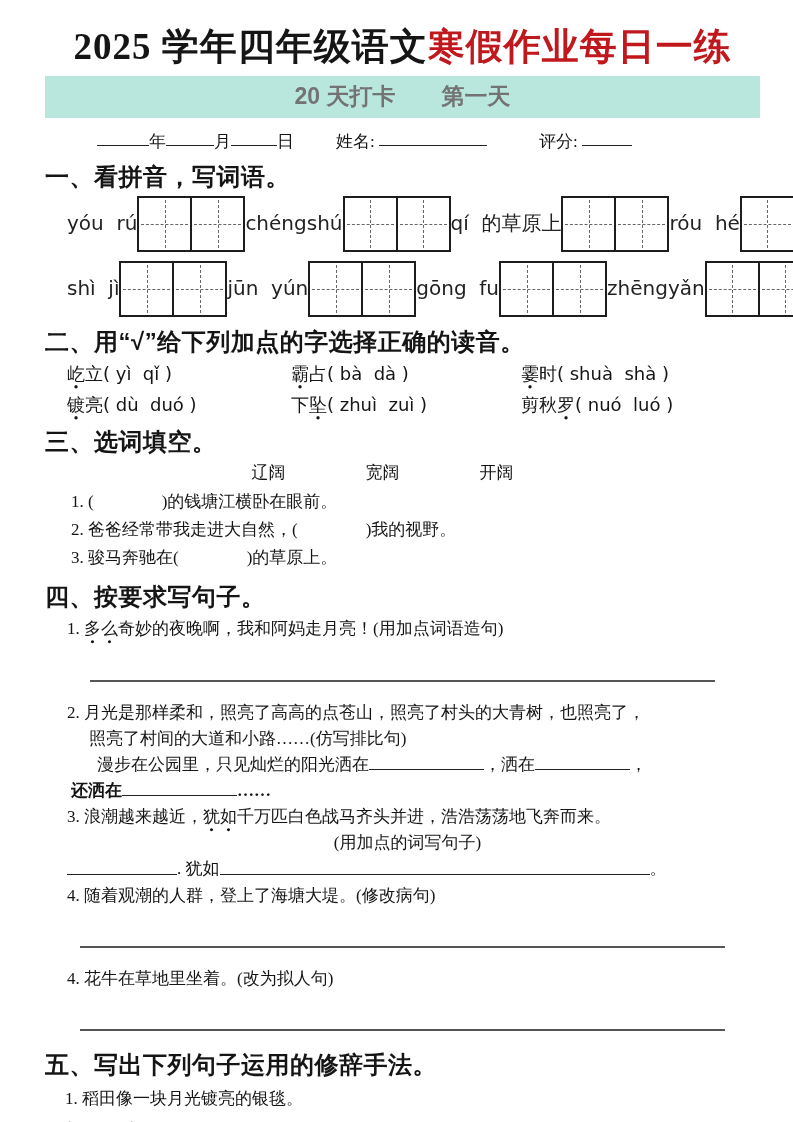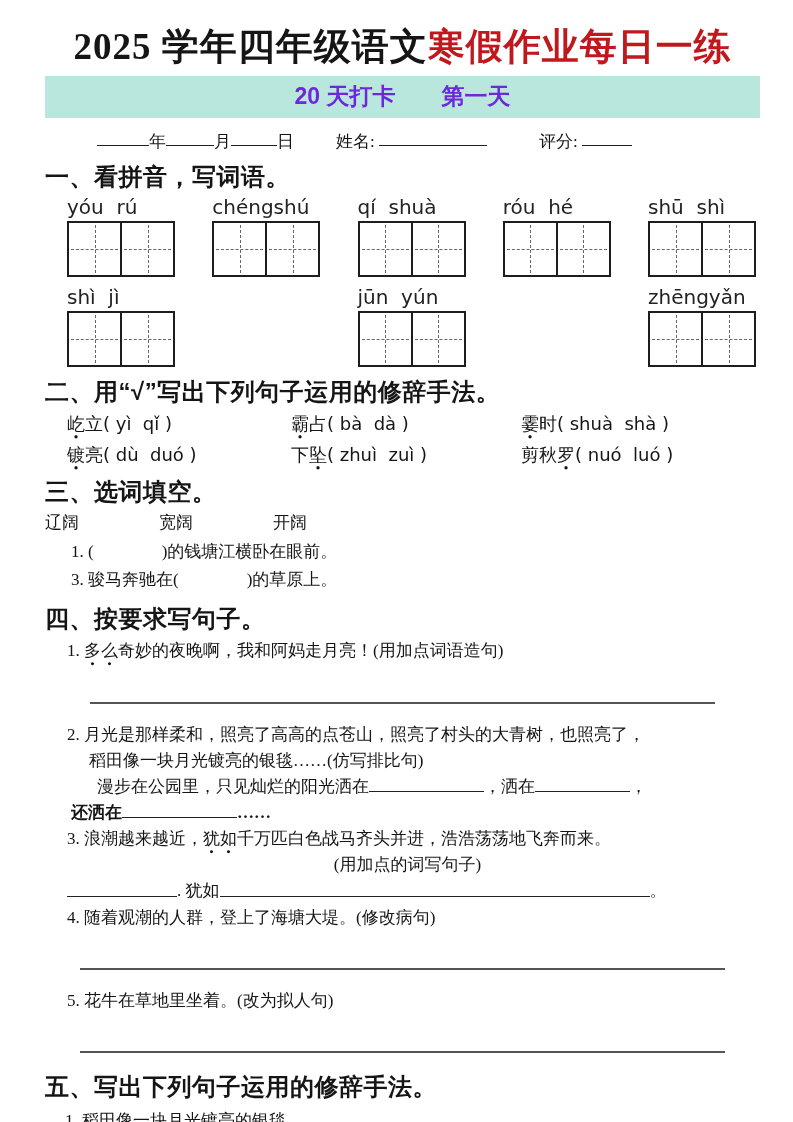--- a/index.html
+++ b/index.html
@@ -14,37 +14,37 @@
   .title{
     text-align:center;font-weight:bold;font-size:37px;line-height:1.15;
     font-family:"Liberation Serif","DejaVu Serif",serif;letter-spacing:1px;white-space:nowrap;
   }
   .title .red{color:#c0181c;}
 
   
   .banner{
     margin-top:7px;background:#b9e7de;text-align:center;
     font-family:"Liberation Sans","DejaVu Sans",sans-serif;
-    font-weight:bold;font-size:23px;color:#6d28d9;padding:5px 0 6px 0;white-space:pre;
+    font-weight:bold;font-size:23px;color:#737373;padding:5px 0 6px 0;white-space:pre;
   }
 
   
   .dateline{margin-top:10px;padding-left:52px;font-size:17px;white-space:nowrap;}
   .dl-blank{display:inline-block;border-bottom:1px solid #222;height:1.05em;vertical-align:baseline;}
   .dl-gap{display:inline-block;}
 
   
   .sec-h{
     font-family:"Liberation Sans","DejaVu Sans",sans-serif;
     font-weight:bold;font-size:24px;letter-spacing:.5px;margin:9px 0 3px 0;white-space:nowrap;
   }
 
   
   .pinrow{display:flex;justify-content:space-between;margin:1px 4px 9px 22px;}
-  .pgroup{display:flex;flex-direction:column;}
+  .pgroup{display:flex;flex-direction:row;align-items:center;}
   .pinyin{
     font-family:"DejaVu Sans","Liberation Sans",sans-serif;
     font-size:20px;color:#222;white-space:pre;margin-bottom:3px;line-height:1.1;
   }
   .wgrid{display:flex;border:2px solid #1d1d1d;background:#fff;}
   .wcell{width:51px;height:52px;position:relative;}
   .wcell + .wcell{border-left:2px solid #1d1d1d;}
   .wcell::before{content:"";position:absolute;left:50%;top:2px;bottom:2px;border-left:1px dashed #666;}
   .wcell::after{content:"";position:absolute;top:50%;left:2px;right:2px;border-top:1px dashed #666;}
 
@@ -52,21 +52,21 @@
   .s2-grid{display:grid;grid-template-columns:224px 230px auto;row-gap:7px;margin:4px 0 2px 22px;font-size:18px;white-space:nowrap;}
   .s2-item{display:flex;align-items:baseline;}
   .word{font-family:"Liberation Serif","DejaVu Serif",serif;}
   .opts{font-family:"DejaVu Sans","Liberation Sans",sans-serif;font-size:18px;white-space:pre;}
 
   
   .dc{position:relative;display:inline-block;}
   .dc i{position:absolute;left:50%;transform:translateX(-50%);bottom:-0.52em;font-style:normal;font-size:0.42em;line-height:1;color:#111;}
 
   
-  .bank{display:flex;justify-content:flex-start;gap:80px;font-size:17px;margin:3px 40px 4px 0;}
+  .bank{display:flex;justify-content:center;gap:80px;font-size:17px;margin:3px 40px 4px 0;}
   .s3-item{margin-left:26px;font-size:17px;line-height:28px;white-space:nowrap;}
 
   
   .line{margin-left:22px;font-size:17px;line-height:26px;white-space:nowrap;}
   .line.right{text-align:center;margin-right:12px;}
   .line.answer{margin:20px 0 10px 0;text-align:center;}
   .blank{display:inline-block;border-bottom:1px solid #222;height:1.02em;vertical-align:baseline;}
   .answer .blank{border-bottom:2px solid #555;}
 
   
@@ -99,21 +99,21 @@
           </div>
         </div>
         <div class="pgroup">
           <div class="pinyin">chéngshú</div>
           <div class="wgrid">
             <div class="wcell"></div>
             <div class="wcell"></div>
           </div>
         </div>
         <div class="pgroup">
-          <div class="pinyin">qí  shuà</div>
+          <div class="pinyin">qí  的草原上</div>
           <div class="wgrid">
             <div class="wcell"></div>
             <div class="wcell"></div>
           </div>
         </div>
         <div class="pgroup">
           <div class="pinyin">róu  hé</div>
           <div class="wgrid">
             <div class="wcell"></div>
             <div class="wcell"></div>
@@ -136,30 +136,37 @@
           </div>
         </div>
         <div class="pgroup">
           <div class="pinyin">jūn  yún</div>
           <div class="wgrid">
             <div class="wcell"></div>
             <div class="wcell"></div>
           </div>
         </div>
         <div class="pgroup">
+          <div class="pinyin">gōng  fu</div>
+          <div class="wgrid">
+            <div class="wcell"></div>
+            <div class="wcell"></div>
+          </div>
+        </div>
+        <div class="pgroup">
           <div class="pinyin">zhēngyǎn</div>
           <div class="wgrid">
             <div class="wcell"></div>
             <div class="wcell"></div>
           </div>
         </div>
       </div>
     </div>
 
-  <div class="sec-h">二、用“√”写出下列句子运用的修辞手法。</div>
+  <div class="sec-h">二、用“√”给下列加点的字选择正确的读音。</div>
   <div id="s2-grid" class="s2-grid">
       <div class="s2-item">
         <span class="word"><span class="dc">屹<i>●</i></span>立</span>
         <span class="opts">( yì  qǐ )</span>
       </div>
       <div class="s2-item">
         <span class="word"><span class="dc">霸<i>●</i></span>占</span>
         <span class="opts">( bà  dà )</span>
       </div>
       <div class="s2-item">
@@ -181,37 +188,38 @@
     </div>
 
   <div class="sec-h">三、选词填空。</div>
   <div id="s3-bank" class="bank">
       <span>辽阔</span>
       <span>宽阔</span>
       <span>开阔</span>
     </div>
   <div id="s3-items">
       <div class="s3-item">1. (　　　　)的钱塘江横卧在眼前。</div>
+      <div class="s3-item">2. 爸爸经常带我走进大自然，(　　　　)我的视野。</div>
       <div class="s3-item">3. 骏马奔驰在(　　　　)的草原上。</div>
     </div>
 
   <div class="sec-h">四、按要求写句子。</div>
   <div id="s4-items">
       <div class="line">1. <span class="dc">多<i>●</i></span><span class="dc">么<i>●</i></span>奇妙的夜晚啊，我和阿妈走月亮！(用加点词语造句)</div>
       <div class="line answer"><span class="blank" style="width: 625px;"></span></div>
       <div class="line">2. 月光是那样柔和，照亮了高高的点苍山，照亮了村头的大青树，也照亮了，</div>
-      <div class="line" style="margin-left: 44px;">稻田像一块月光镀亮的银毯……(仿写排比句)</div>
+      <div class="line" style="margin-left: 44px;">照亮了村间的大道和小路……(仿写排比句)</div>
       <div class="line" style="margin-left: 52px;">漫步在公园里，只见灿烂的阳光洒在<span class="blank" style="width: 115px;"></span>，洒在<span class="blank" style="width: 95px;"></span>，</div>
       <div class="line" style="margin-left: 26px; font-weight: bold;">还洒在<span class="blank" style="width: 115px;"></span>……</div>
       <div class="line">3. 浪潮越来越近，<span class="dc">犹<i>●</i></span><span class="dc">如<i>●</i></span>千万匹白色战马齐头并进，浩浩荡荡地飞奔而来。</div>
       <div class="line right">(用加点的词写句子)</div>
       <div class="line"><span class="blank" style="width: 110px;"></span>. 犹如<span class="blank" style="width: 430px;"></span>。</div>
       <div class="line">4. 随着观潮的人群，登上了海塘大堤。(修改病句)</div>
       <div class="line answer"><span class="blank" style="width: 645px;"></span></div>
-      <div class="line">5. 花牛在草地里坐着。(改为拟人句)</div>
+      <div class="line">4. 花牛在草地里坐着。(改为拟人句)</div>
       <div class="line answer"><span class="blank" style="width: 645px;"></span></div>
     </div>
 
   <div class="sec-h">五、写出下列句子运用的修辞手法。</div>
   <div id="s5-items">
       <div class="s5-row">
         <span>1. 稻田像一块月光镀亮的银毯。</span>
         <span>(<span class="paren-gap"></span>)</span>
       </div>
     </div>

